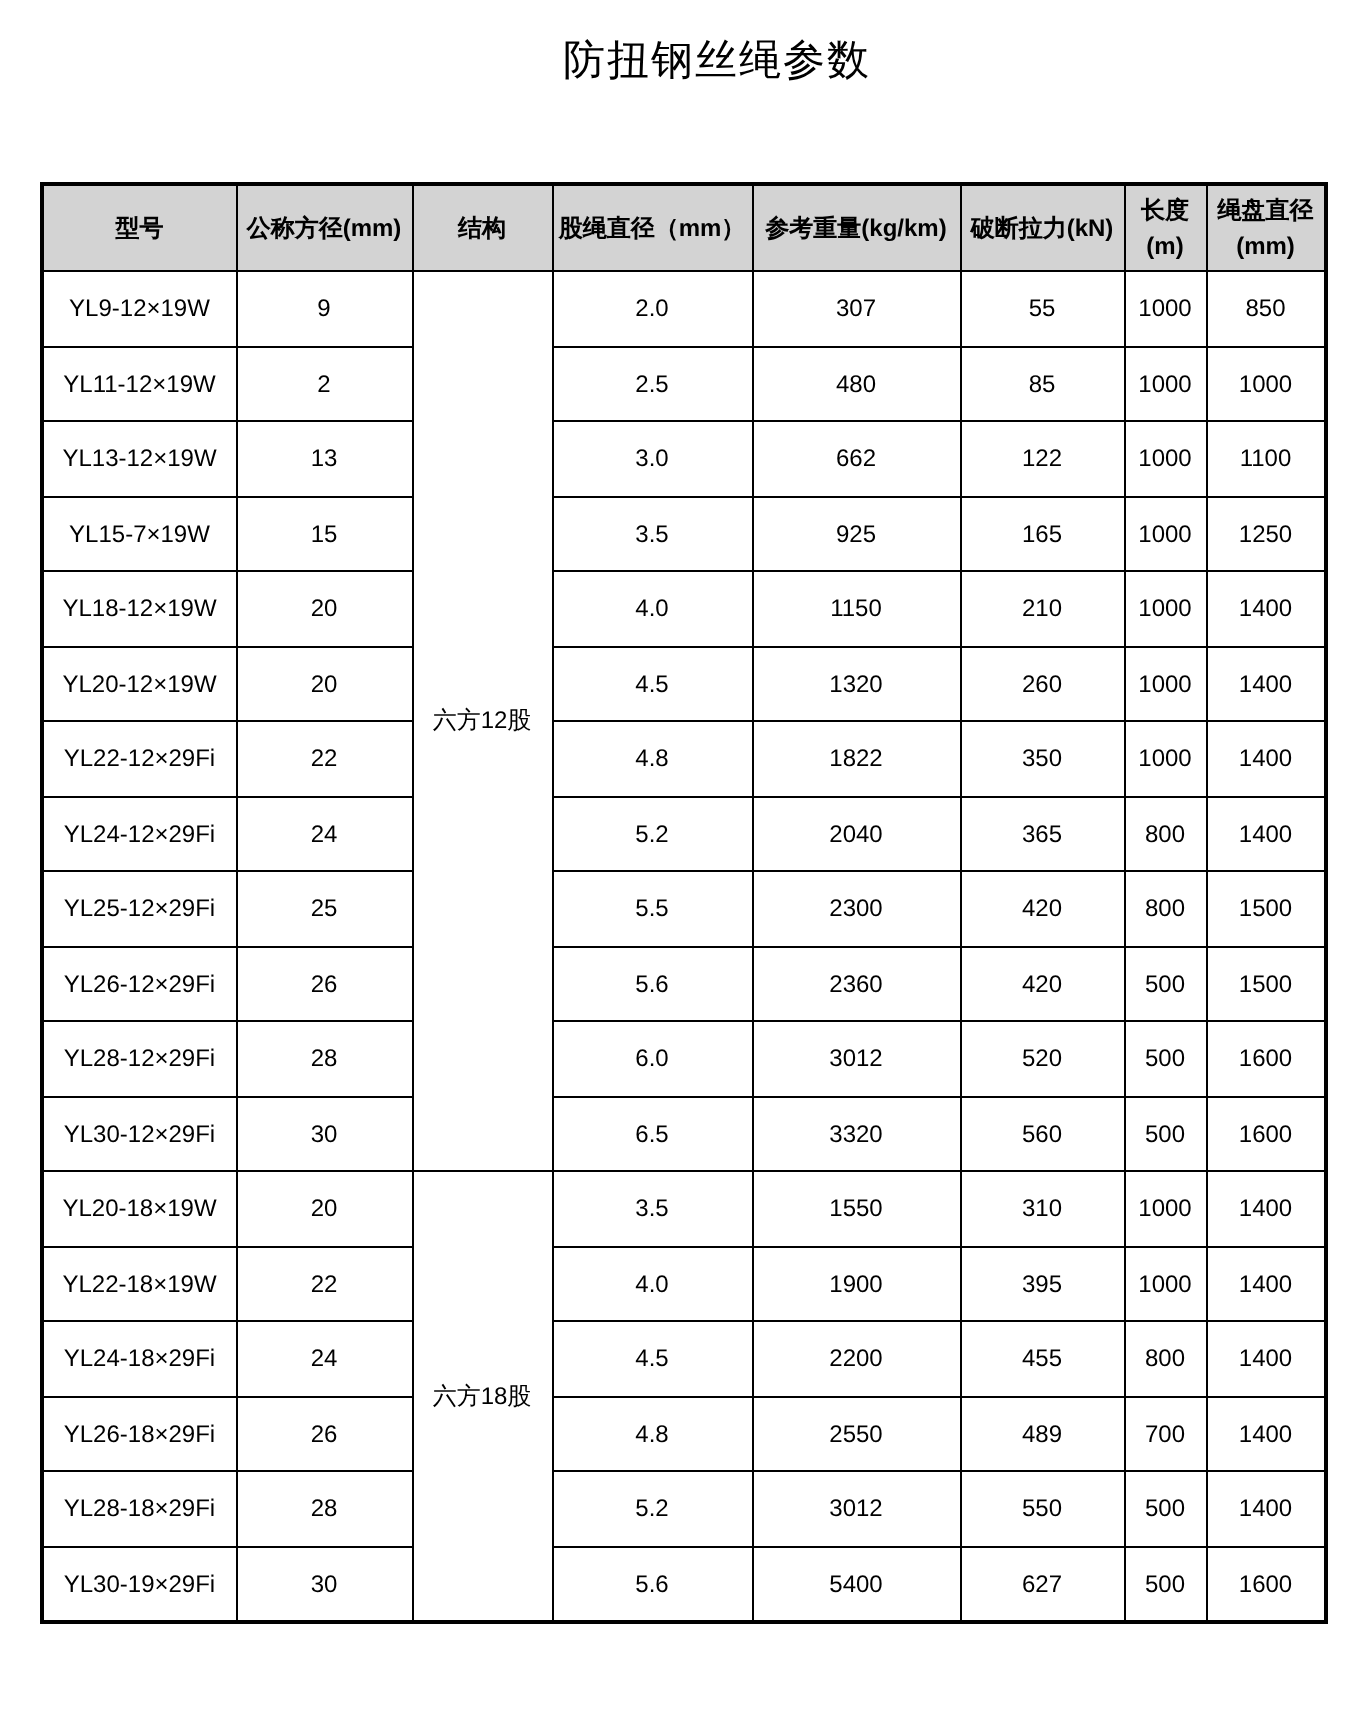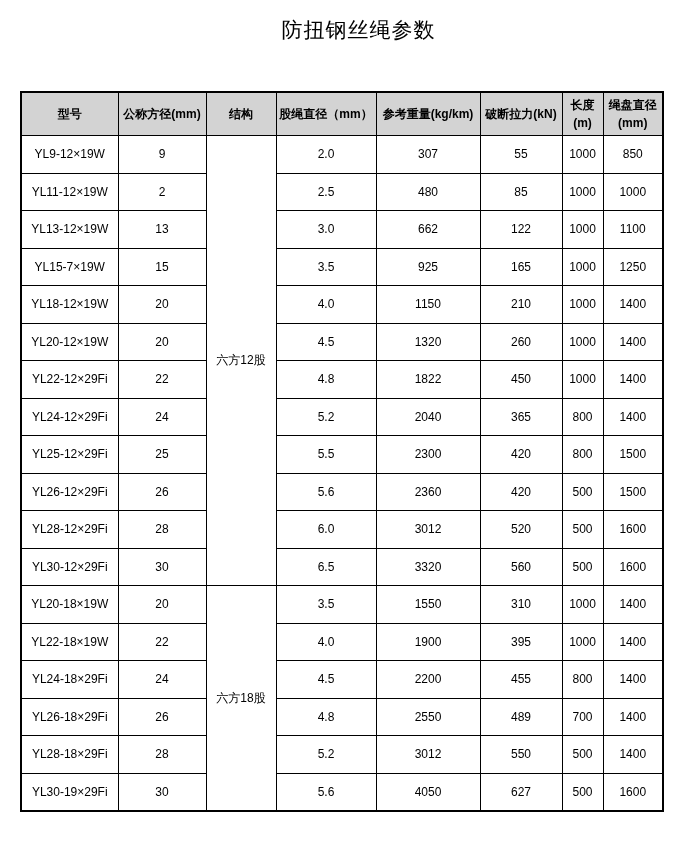--- a/index.html
+++ b/index.html
@@ -142,21 +142,21 @@
           <td>1320</td>
           <td>260</td>
           <td>1000</td>
           <td>1400</td>
         </tr>
         <tr>
           <td>YL22-12×29Fi</td>
           <td>22</td>
           <td>4.8</td>
           <td>1822</td>
-          <td>450</td>
+          <td>350</td>
           <td>1000</td>
           <td>1400</td>
         </tr>
         <tr>
           <td>YL24-12×29Fi</td>
           <td>24</td>
           <td>5.2</td>
           <td>2040</td>
           <td>365</td>
           <td>800</td>
@@ -241,21 +241,21 @@
           <td>5.2</td>
           <td>3012</td>
           <td>550</td>
           <td>500</td>
           <td>1400</td>
         </tr>
         <tr>
           <td>YL30-19×29Fi</td>
           <td>30</td>
           <td>5.6</td>
-          <td>4050</td>
+          <td>5400</td>
           <td>627</td>
           <td>500</td>
           <td>1600</td>
         </tr>
       </tbody>
   </table>
 
 </div>
 
 </body></html>

